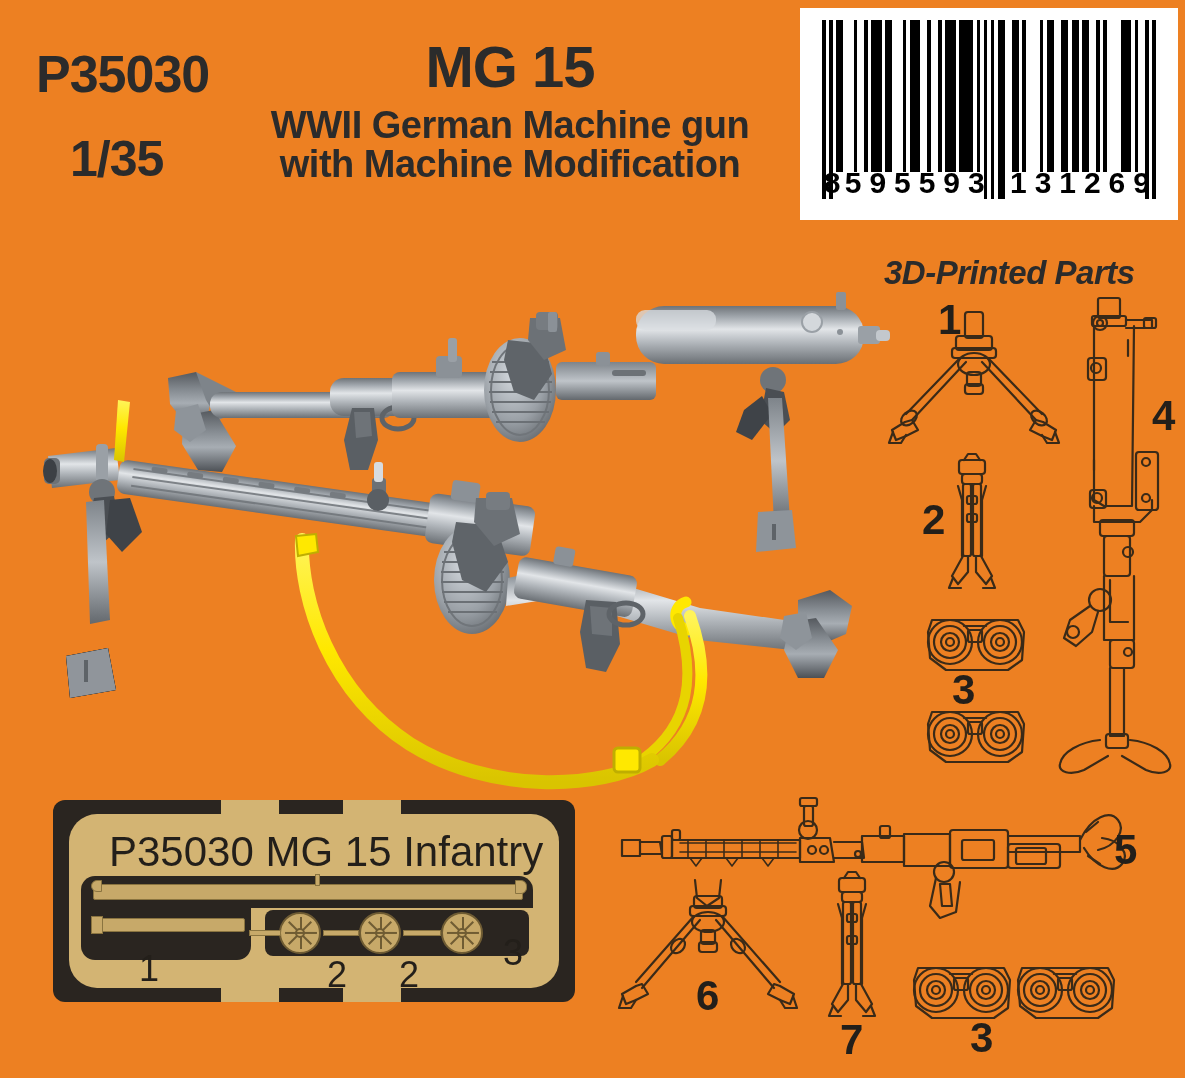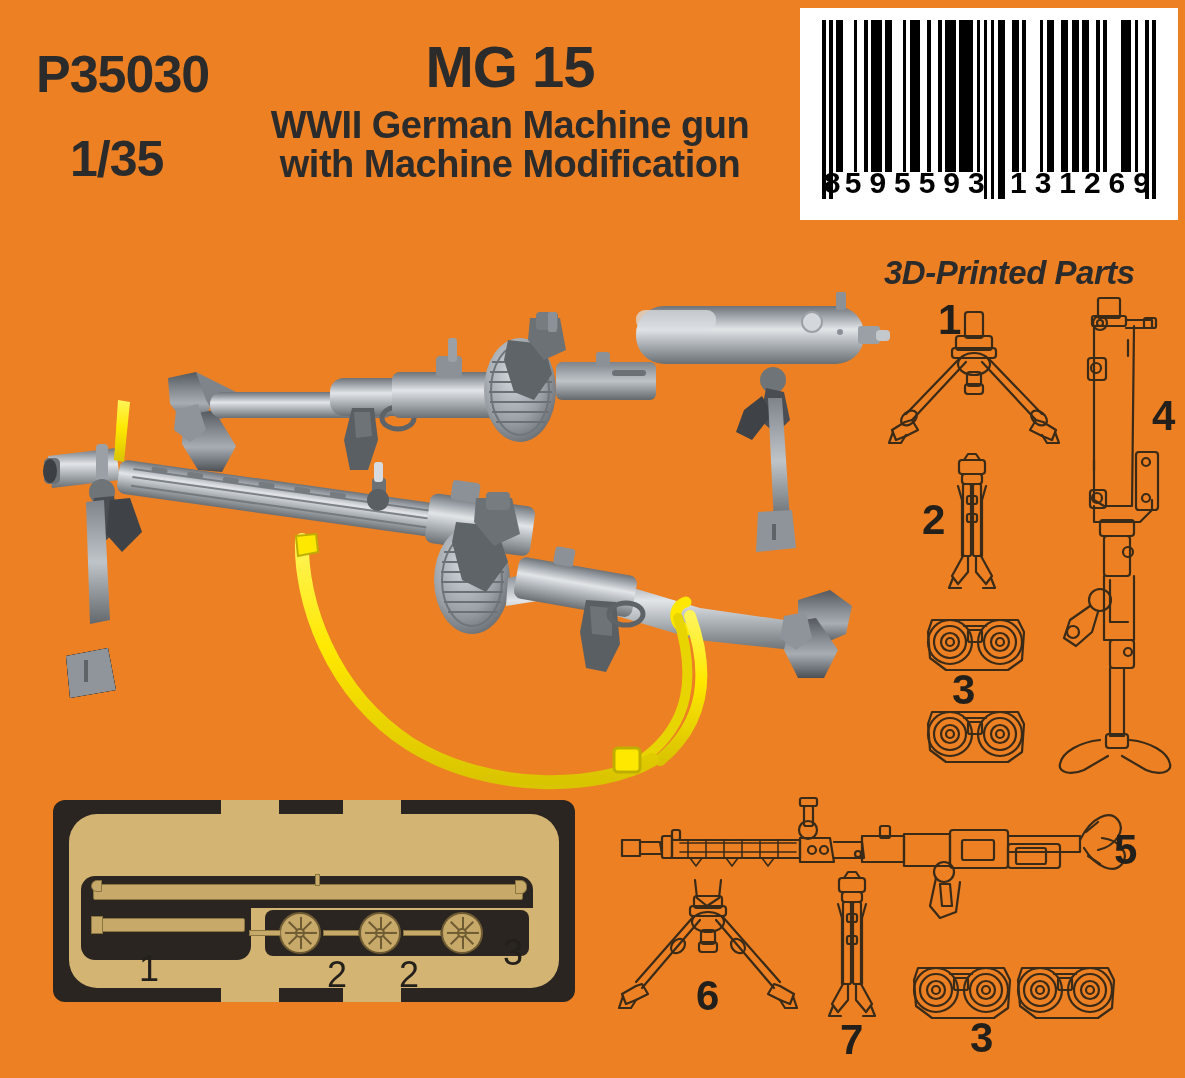--- a/index.html
+++ b/index.html
@@ -653,20 +653,21 @@
   <div class="pnum big" style="left:970px; top:1014px;">3</div>
 
   <div class="fret">
 
     <div class="fret-tab" style="left:168px; top:0px; width:58px; height:18px;"></div>
     <div class="fret-tab" style="left:290px; top:0px; width:58px; height:18px;"></div>
     <div class="fret-tab" style="left:168px; top:184px; width:58px; height:18px;"></div>
     <div class="fret-tab" style="left:290px; top:184px; width:58px; height:18px;"></div>
 
     <div class="fret-inner">
+      <div class="fret-label">P35030 MG 15 Infantry</div>
 
       <div class="fret-dark" style="left:12px; top:62px; width:452px; height:32px; border-radius:14px 14px 0 0;"></div>
       <div class="fret-dark" style="left:12px; top:94px; width:170px; height:52px; border-radius:0 0 14px 14px;"></div>
       <div class="fret-dark" style="left:196px; top:96px; width:264px; height:46px; border-radius:8px;"></div>
 
       <div class="fret-strip" style="left:24px; top:70px; width:430px; height:16px; border-radius:2px;"></div>
       <div class="fret-strip" style="left:24px; top:104px; width:152px; height:14px; border-radius:2px;"></div>
       <div class="fret-strip" style="left:22px; top:102px; width:12px; height:18px;"></div>
       <div class="fret-strip" style="left:22px; top:66px; width:11px; height:12px; border-radius:6px 0 0 6px;"></div>
       <div class="fret-strip" style="left:446px; top:66px; width:12px; height:14px; border-radius:0 6px 6px 0;"></div>

